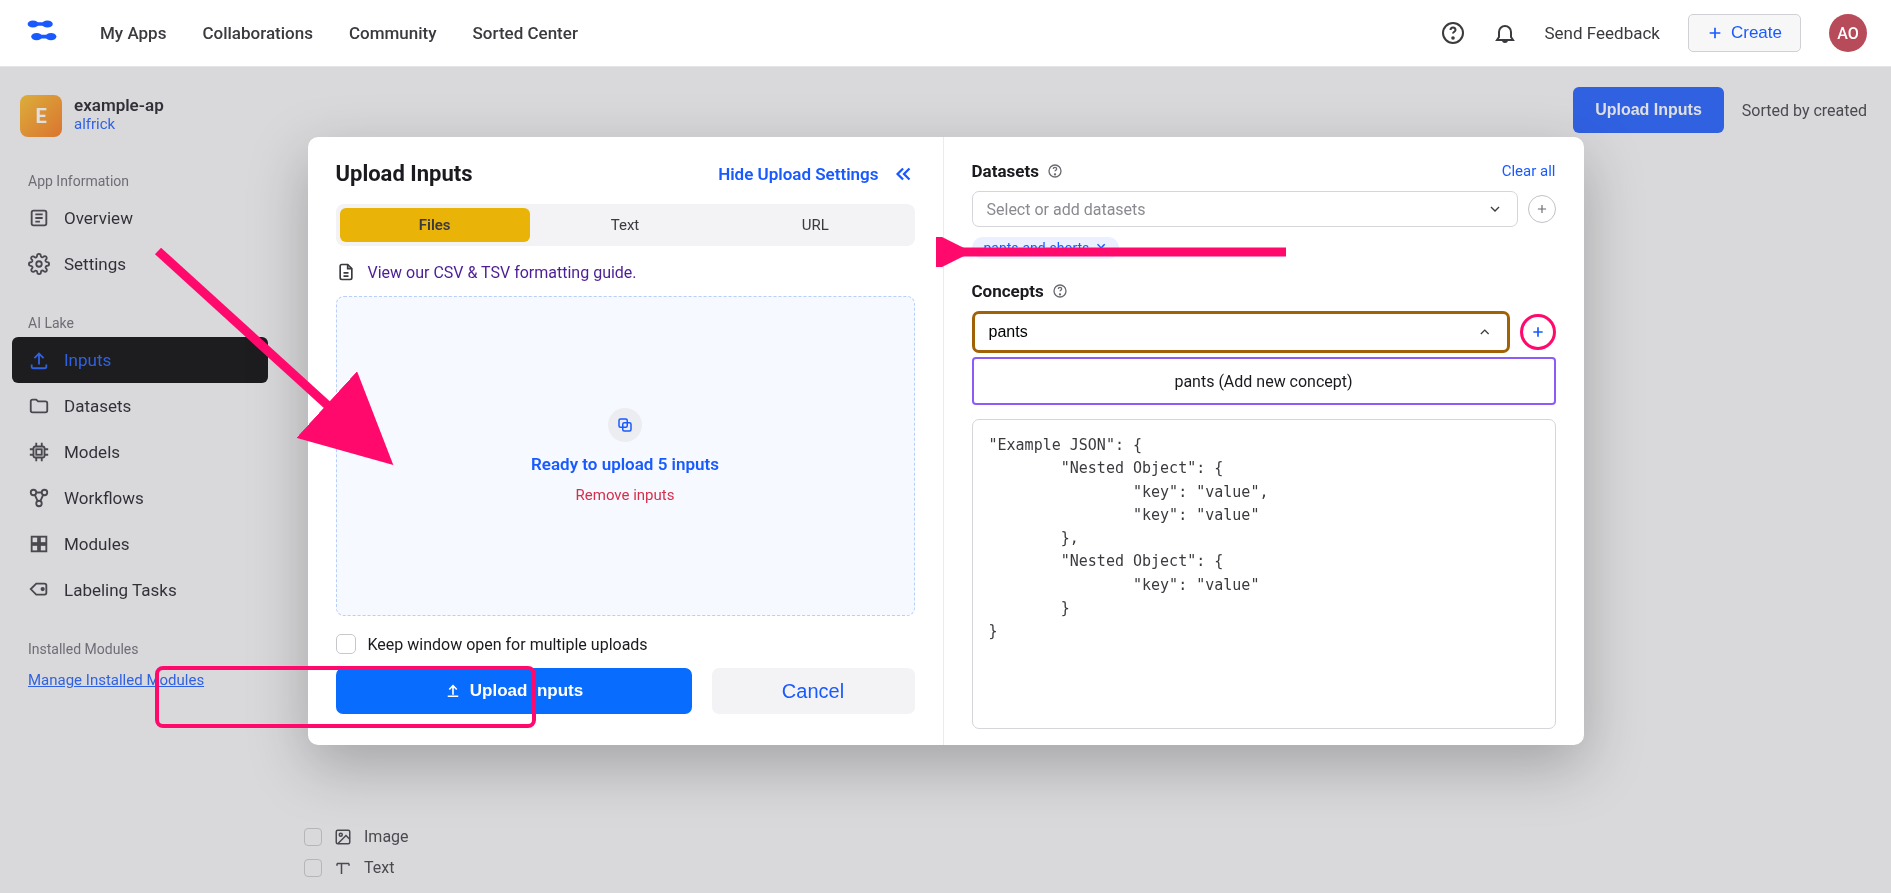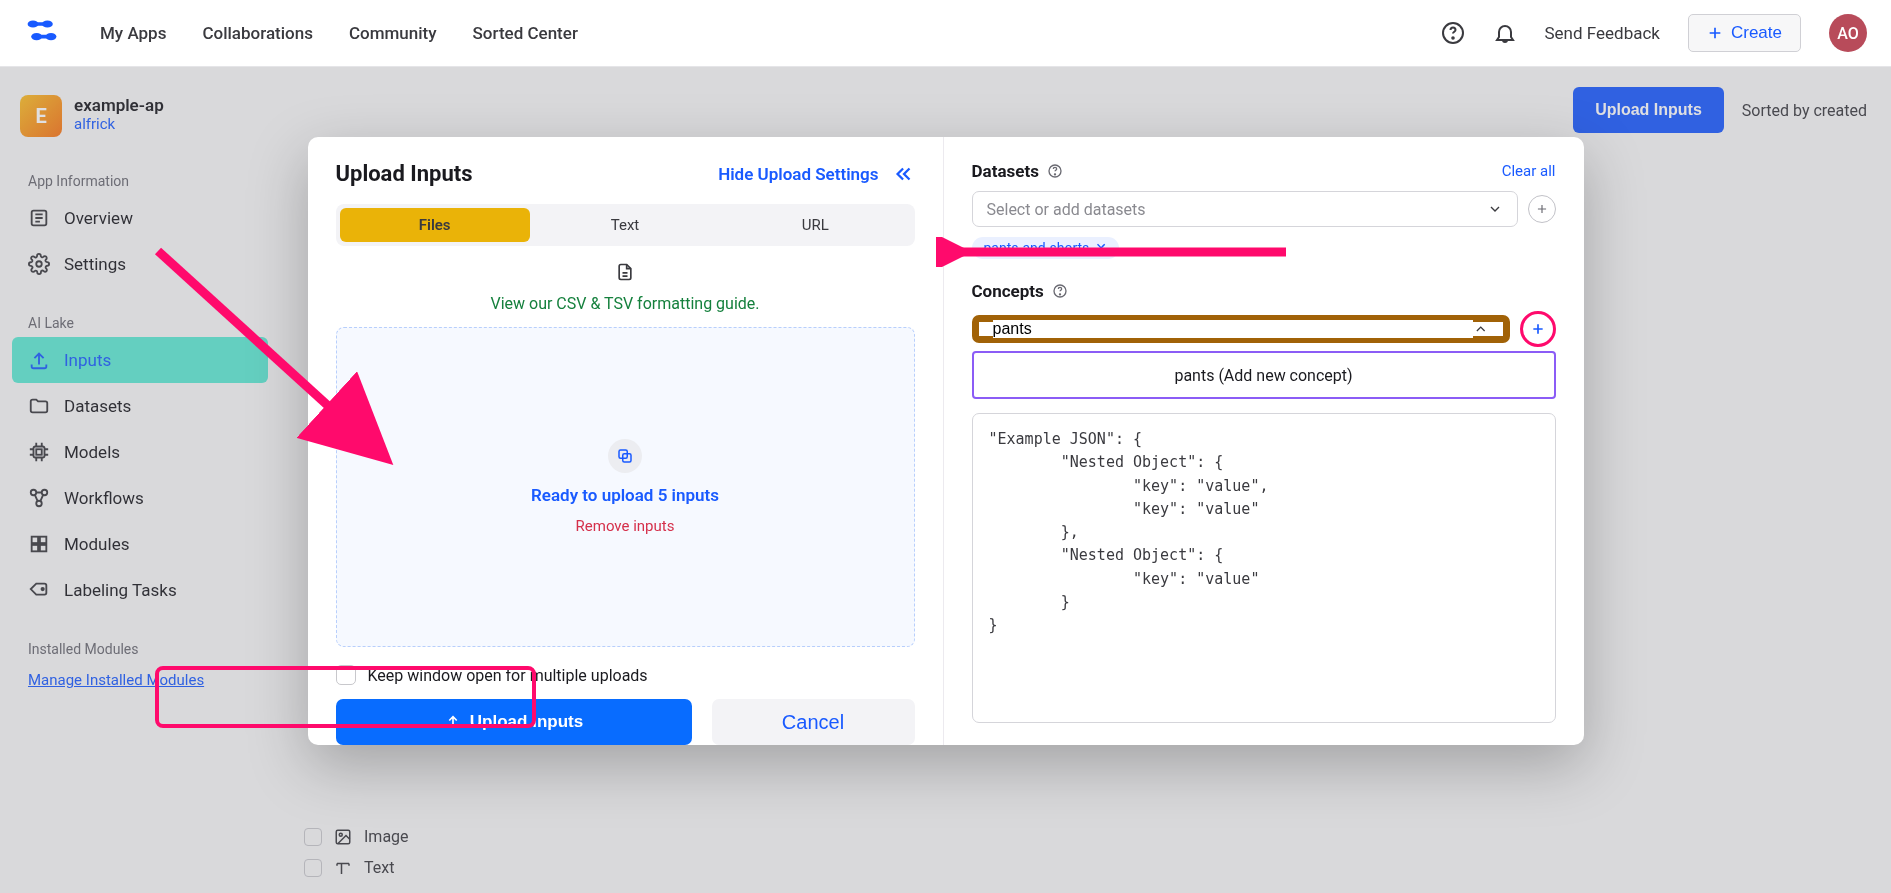--- a/index.html
+++ b/index.html
@@ -22,21 +22,21 @@
   
   
   .sidebar { width: 280px; padding: 20px 12px 12px 12px; background: #f7f7f8; overflow-y: auto; }
   .app-header { display: flex; align-items: flex-start; gap: 12px; padding: 8px; }
   .app-icon { width: 42px; height: 42px; border-radius: 8px; background: linear-gradient(135deg,#fbbf24,#f97316); color: #fff; display: flex; align-items: center; justify-content: center; font-weight: 700; font-size: 20px; }
   .app-name { font-size: 17px; font-weight: 600; color: #1a1a1f; }
   .app-user { font-size: 15px; color: #195AFF; }
   .sb-section { margin-top: 22px; }
   .sb-title { font-size: 14px; color: #6a6a72; padding: 6px 16px; }
   .sb-item { display: flex; align-items: center; gap: 14px; padding: 12px 16px; border-radius: 6px; cursor: pointer; font-size: 17px; color: #1a1a1f; }
-  .sb-item.active { background: #5eead4; color: #195AFF; }
+  .sb-item.active { background: #000000; color: #195AFF; }
   .sb-item.active svg { color: #195AFF; }
   .sb-item svg { width: 22px; height: 22px; color: #3a3a3f; }
   .installed-title { font-size: 14px; color: #6a6a72; padding: 6px 16px; margin-top: 22px; }
   .installed-link { display: block; padding: 8px 16px; color: #195AFF; text-decoration: underline; font-size: 15px; }
 
   
   .content-right { position: absolute; right: 24px; top: 20px; display: flex; align-items: center; gap: 18px; }
   .upload-inputs-btn{ background: #195AFF; color: #fff; border: none; border-radius: 6px; padding: 14px 22px; font-size: 16px; font-weight: 600; cursor: pointer;}
   .sorted-by { font-size: 16px; color: #3a3a3f; }
 
@@ -56,21 +56,21 @@
 
   .mh-row { display:flex; align-items:center; justify-content:space-between;}
   .mh-title { font-size:22px; font-weight:700; color:#1a1a1f;}
   .mh-hide { display:flex; align-items:center; gap:14px; color:#195AFF; font-size:17px; font-weight:600; cursor:pointer;}
   .mh-hide svg{ width:22px;height:22px;}
 
   .tabs { margin-top:18px; background:#f3f3f6; border-radius:8px; display:flex; height:42px; align-items:center; padding:4px;}
   .tab { flex:1; text-align:center; font-size:15px; color:#3a3a3f; padding:8px 0; border-radius:6px; cursor:pointer;}
   .tab.active { background:#eab308; font-weight:600;}
 
-  .csv-row { display:flex; align-items:center; gap:12px; margin-top:16px; color:#15803d; font-size:16px;flex-direction:column;}
+  .csv-row { display:flex; align-items:center; gap:12px; margin-top:16px; color:#4c1d95; font-size:16px;}
   .csv-row svg{ width:20px;height:20px; color:#3a3a3f;}
 
   .dropzone { margin-top:14px; flex:0 0 320px; border:1.5px dashed #b8cffc; background:#f6f9ff; border-radius:8px; display:flex; flex-direction:column; align-items:center; justify-content:center; gap:4px; position:relative;}
   .dz-icon { width:34px; height:34px; border-radius:50%; background:#ecedf1; display:flex; align-items:center; justify-content:center; color:#195AFF; margin-bottom:8px;}
   .dz-ready { color:#195AFF; font-size:17px; font-weight:600;}
   .dz-remove { color:#d5304b; font-size:15px; margin-top:8px; cursor:pointer;}
 
   .keep-row { display:flex; align-items:center; gap:12px; margin-top:18px; font-size:16px; color:#1a1a1f;}
   .cb { width:20px; height:20px; border:1.5px solid #c8c8cc; border-radius:5px;}
 
@@ -85,21 +85,21 @@
   .clear-all { color:#195AFF; font-size:15px; cursor:pointer;}
   .select-row { display:flex; gap:10px; margin-top:10px; align-items:center;}
   .select-box { flex:1; border:1px solid #d5d5da; border-radius:7px; height:36px; display:flex; align-items:center; justify-content:space-between; padding:17px 14px; color:#8a8a90; font-size:16px;}
   .plus-circle { width:28px;height:28px;border-radius:50%; border:1.5px solid #c2c2c8; display:flex; align-items:center; justify-content:center; color:#6a6a72; cursor:pointer;}
   .plus-circle.hl { border:3px solid #ff0a6c; width:36px;height:36px; color:#195AFF; border-radius:50%;}
   .chip-row { margin-top:10px;}
   .chip { display:inline-flex; align-items:center; gap:6px; background:#eaf0ff; color:#195AFF; border-radius:14px; padding:3px 12px; font-size:14px;}
   .chip .x { cursor:pointer;}
 
   .concepts-sec { margin-top:22px;}
-  .concept-input { flex:1; border:7px solid #a16207; border-radius:7px; height:28px; display:flex; align-items:center; justify-content:space-between; padding:0 14px; font-size:16px; color:#1a1a1f;}
+  .concept-input { flex:1; border:3px solid #a16207; border-radius:7px; height:42px; display:flex; align-items:center; justify-content:space-between; padding:0 14px; font-size:16px; color:#1a1a1f;}
   .concept-input input { border:none; outline:none; font-size:16px; width:100%; }
   .dd-option { margin-top:4px; border:2px solid #8b5cf6; border-radius:4px; background:#fff; height:48px; display:flex; align-items:center; justify-content:center; font-size:16px; color:#1a1a1f;}
   
   .json-box { margin-top:14px; border:1px solid #d5d5da; border-radius:7px; padding:14px 16px; font-family: ui-monospace, Menlo, monospace; font-size:15px; color:#3a3a3f; white-space:pre; line-height:1.55; height:310px;}
 
   
   .arrow-svg { position:absolute; pointer-events:none; z-index:60;}
   .hl-box { position:absolute; border:4px solid #ff0a6c; border-radius:8px; pointer-events:none; z-index:61;}
 
 </style>

